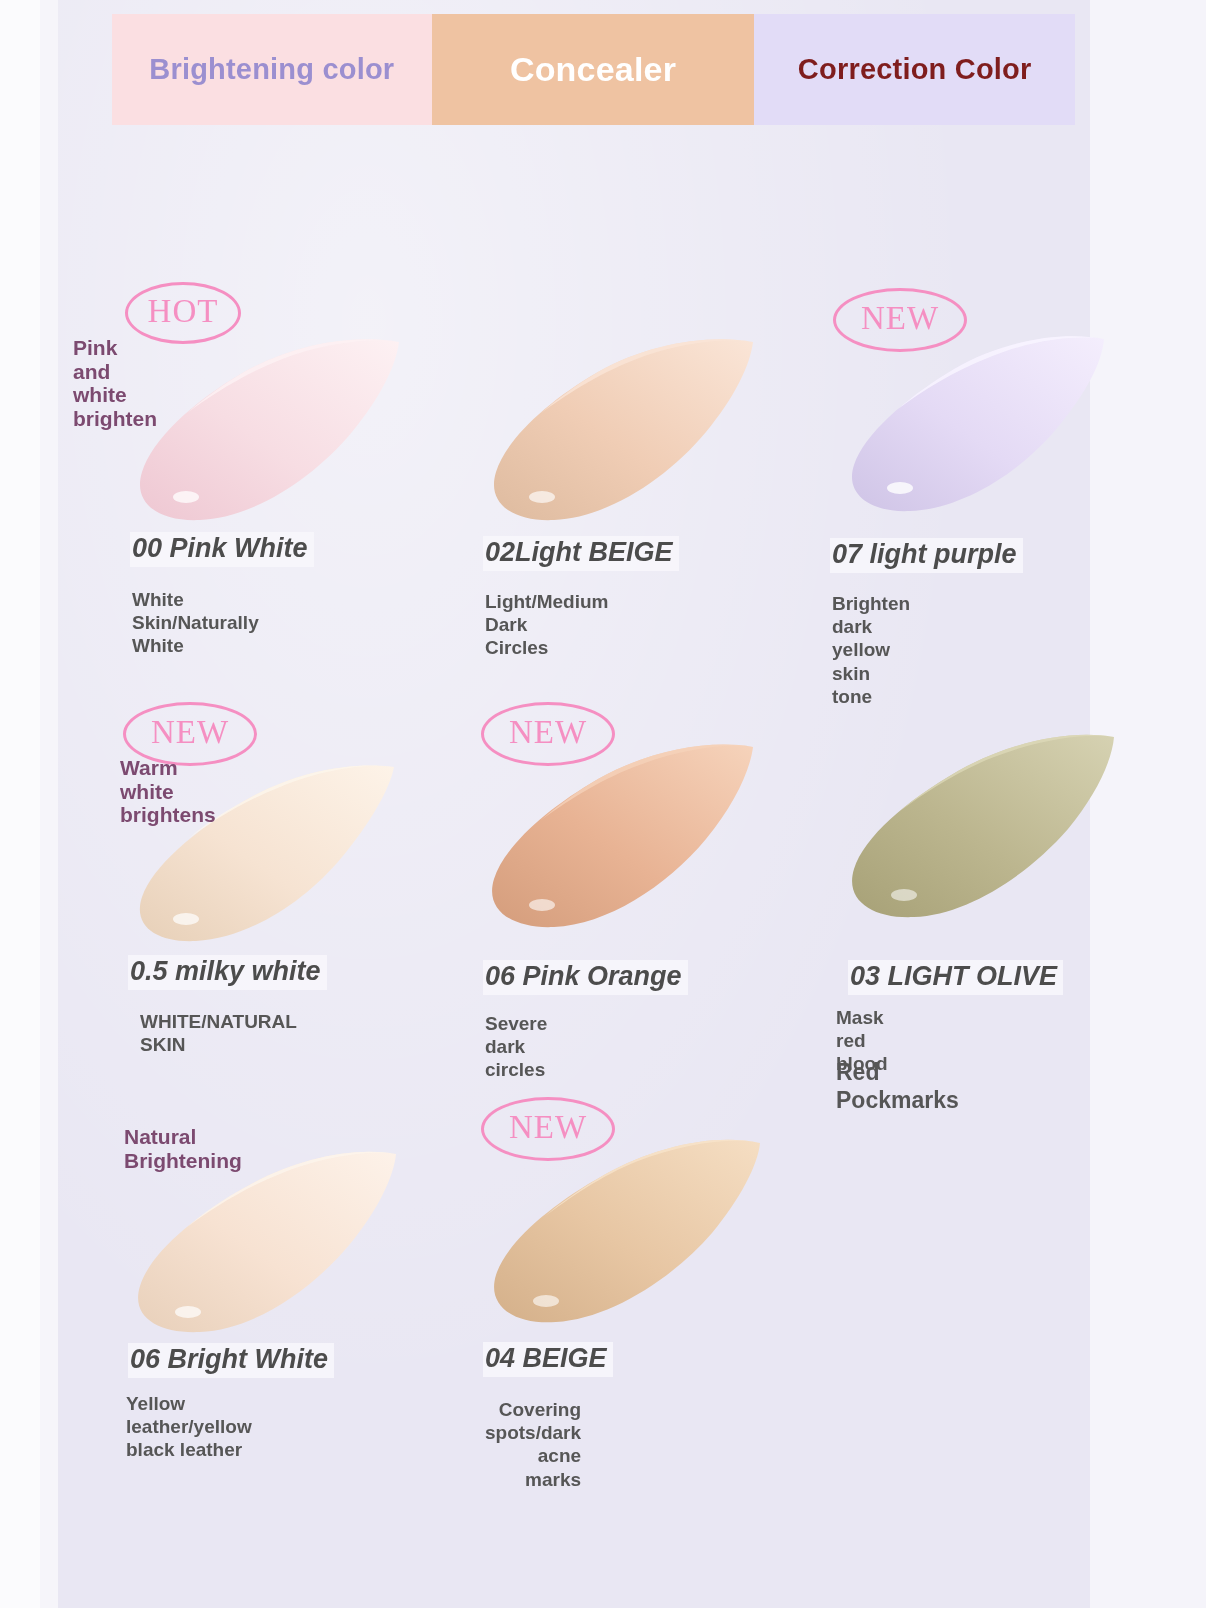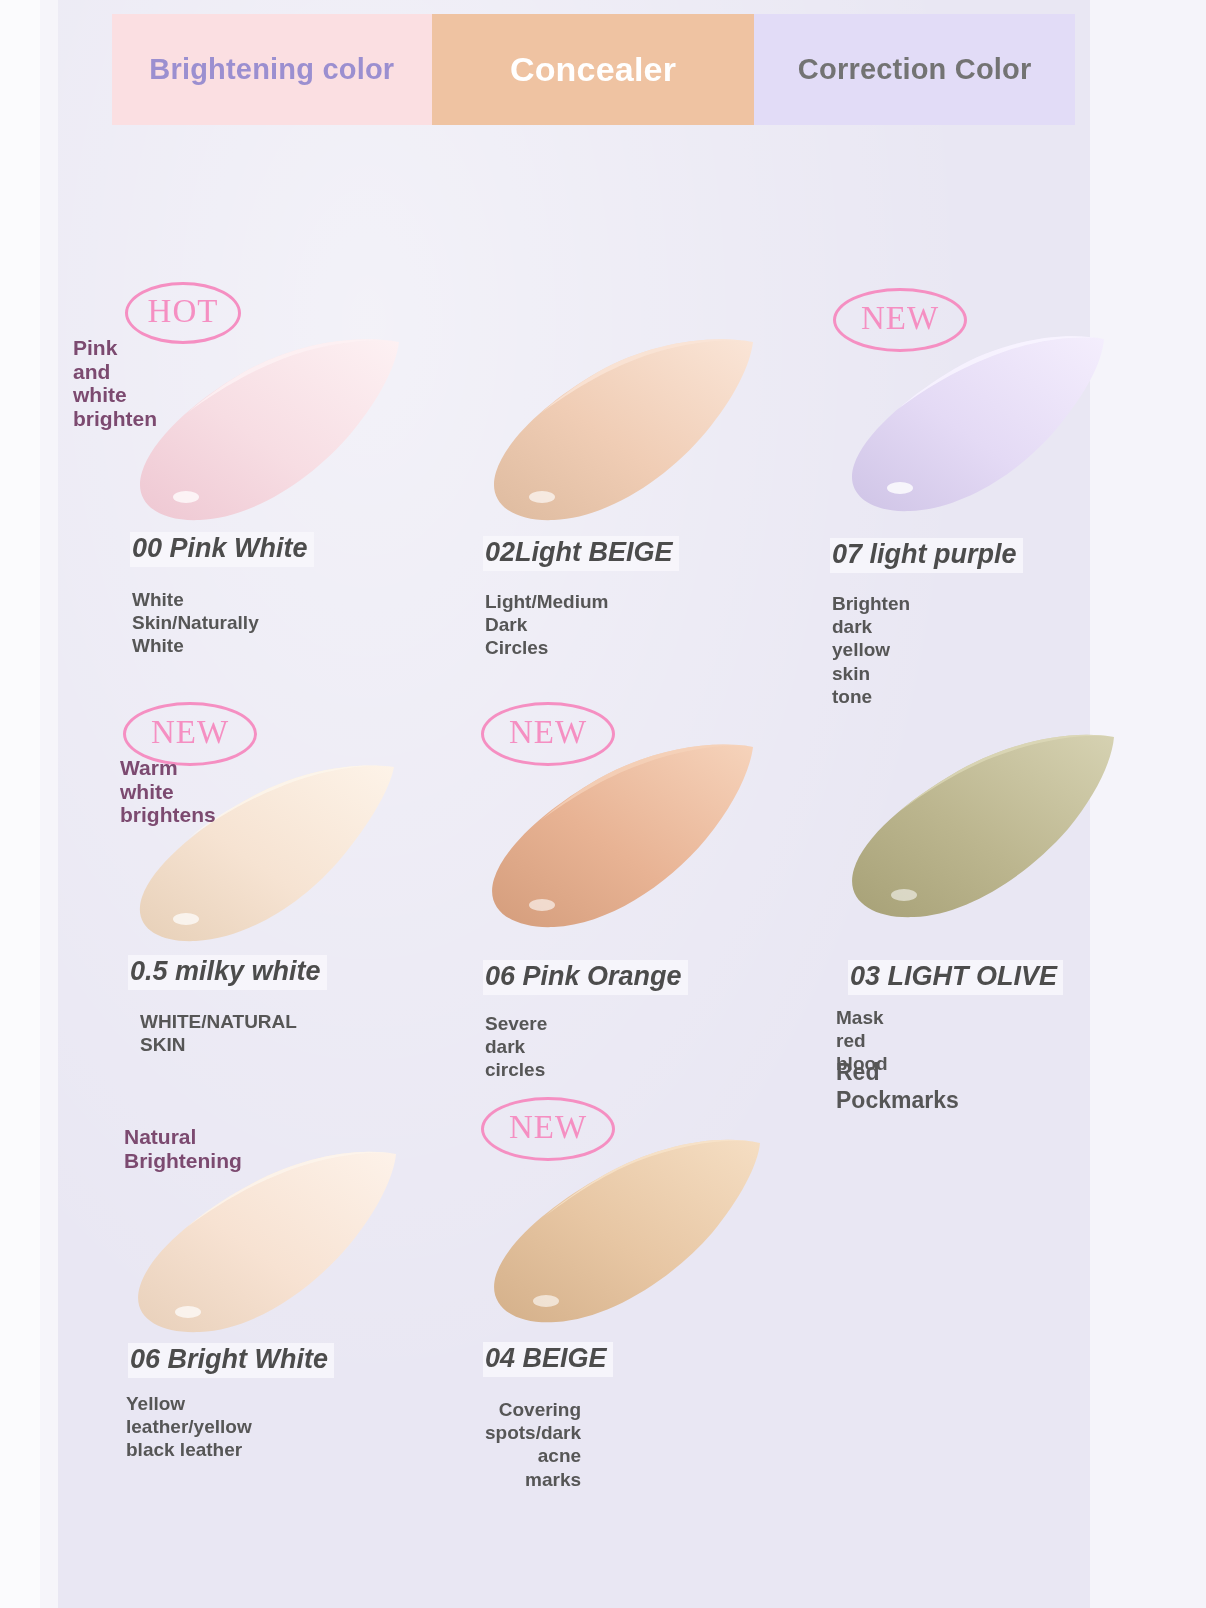--- a/index.html
+++ b/index.html
@@ -55,21 +55,21 @@
     display: flex;
     align-items: center;
     justify-content: center;
     font-size: 29px;
     font-weight: bold;
     letter-spacing: .2px;
     white-space: nowrap;
   }
   .tab-left   { width: 322px; background: #fbdfe2; color: #9b8fd0; margin-left: 7px; }
   .tab-center { width: 325px; background: #efc3a2; color: #ffffff; font-size: 34px; }
-  .tab-right  { width: 323px; background: #e2dcf7; color: #737373; }
+  .tab-right  { width: 323px; background: #e2dcf7; color: #7f1d1d; }
 
   
   .grid {
     position: absolute;
     left: 58px;
     top: 140px;
     width: 1032px;
     height: 1420px;
   }
   .cell { position: absolute; }

